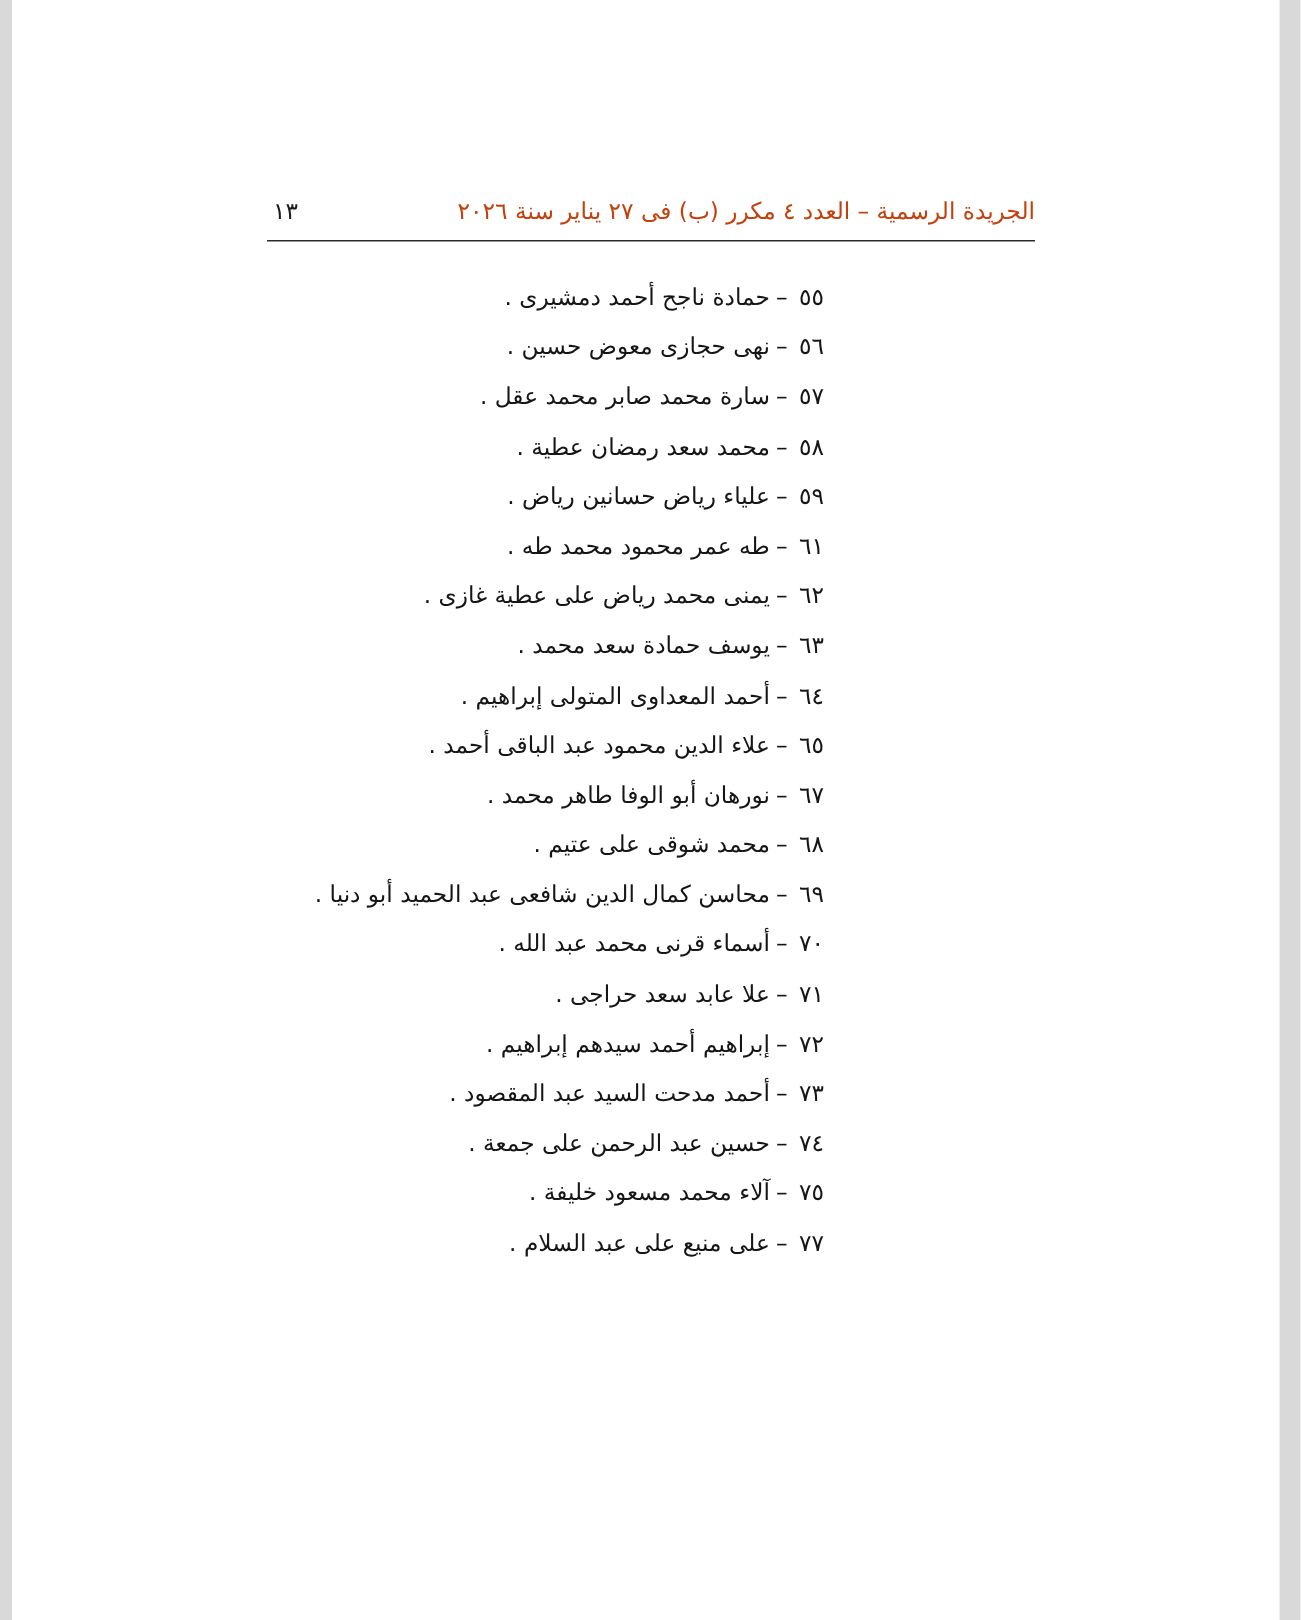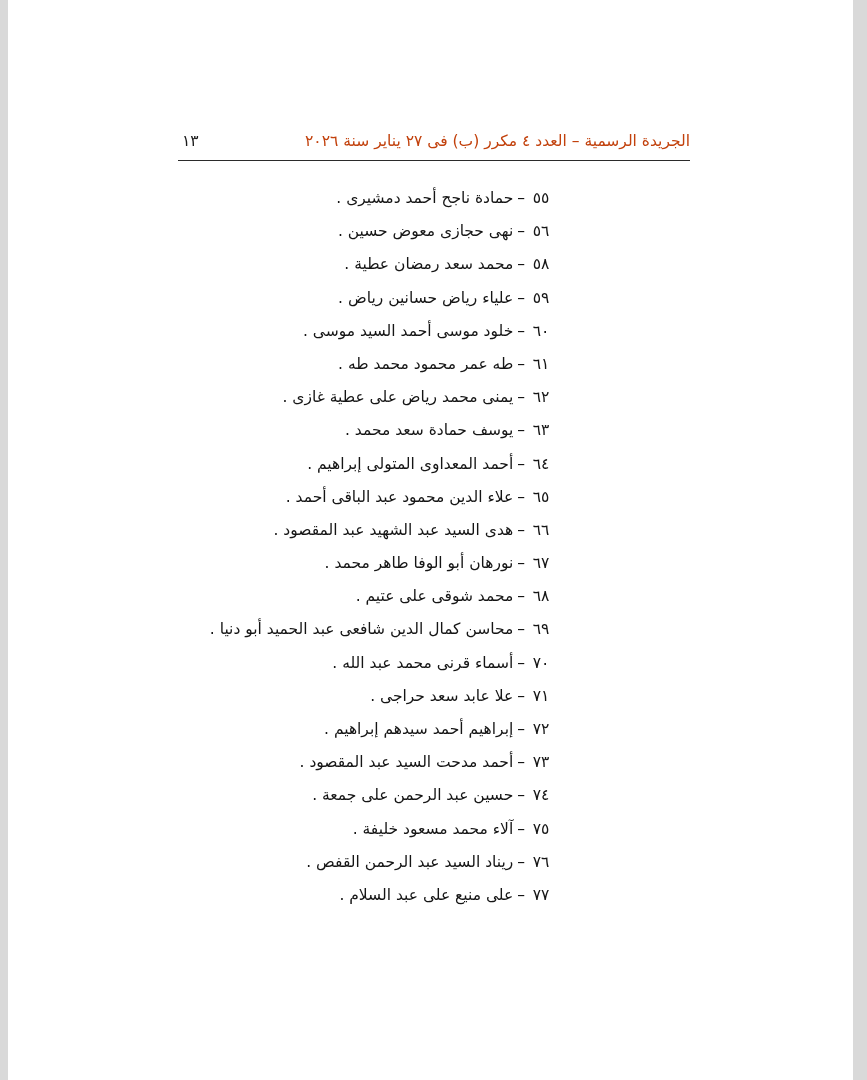--- a/index.html
+++ b/index.html
@@ -117,36 +117,34 @@
     <div id="running-head">
       <span id="head-title">الجريدة الرسمية – العدد ٤ مكرر (ب) فى ٢٧ يناير سنة ٢٠٢٦</span>
       <span id="head-folio">١٣</span>
     </div>
 
     <div id="head-rule"></div>
 
     <div id="name-list">
         <div class="entry"><span class="entry-num">٥٥</span><span class="entry-dash">–</span><span class="entry-name">حمادة ناجح أحمد دمشيرى .</span></div>
         <div class="entry"><span class="entry-num">٥٦</span><span class="entry-dash">–</span><span class="entry-name">نهى حجازى معوض حسين .</span></div>
+        <div class="entry"><span class="entry-num">٥٧</span><span class="entry-dash">–</span><span class="entry-name">سارة محمد صابر محمد عقل .</span></div>
         <div class="entry"><span class="entry-num">٥٨</span><span class="entry-dash">–</span><span class="entry-name">محمد سعد رمضان عطية .</span></div>
         <div class="entry"><span class="entry-num">٥٩</span><span class="entry-dash">–</span><span class="entry-name">علياء رياض حسانين رياض .</span></div>
-        <div class="entry"><span class="entry-num">٦٠</span><span class="entry-dash">–</span><span class="entry-name">خلود موسى أحمد السيد موسى .</span></div>
         <div class="entry"><span class="entry-num">٦١</span><span class="entry-dash">–</span><span class="entry-name">طه عمر محمود محمد طه .</span></div>
         <div class="entry"><span class="entry-num">٦٢</span><span class="entry-dash">–</span><span class="entry-name">يمنى محمد رياض على عطية غازى .</span></div>
         <div class="entry"><span class="entry-num">٦٣</span><span class="entry-dash">–</span><span class="entry-name">يوسف حمادة سعد محمد .</span></div>
         <div class="entry"><span class="entry-num">٦٤</span><span class="entry-dash">–</span><span class="entry-name">أحمد المعداوى المتولى إبراهيم .</span></div>
         <div class="entry"><span class="entry-num">٦٥</span><span class="entry-dash">–</span><span class="entry-name">علاء الدين محمود عبد الباقى أحمد .</span></div>
-        <div class="entry"><span class="entry-num">٦٦</span><span class="entry-dash">–</span><span class="entry-name">هدى السيد عبد الشهيد عبد المقصود .</span></div>
         <div class="entry"><span class="entry-num">٦٧</span><span class="entry-dash">–</span><span class="entry-name">نورهان أبو الوفا طاهر محمد .</span></div>
         <div class="entry"><span class="entry-num">٦٨</span><span class="entry-dash">–</span><span class="entry-name">محمد شوقى على عتيم .</span></div>
         <div class="entry"><span class="entry-num">٦٩</span><span class="entry-dash">–</span><span class="entry-name">محاسن كمال الدين شافعى عبد الحميد أبو دنيا .</span></div>
         <div class="entry"><span class="entry-num">٧٠</span><span class="entry-dash">–</span><span class="entry-name">أسماء قرنى محمد عبد الله .</span></div>
         <div class="entry"><span class="entry-num">٧١</span><span class="entry-dash">–</span><span class="entry-name">علا عابد سعد حراجى .</span></div>
         <div class="entry"><span class="entry-num">٧٢</span><span class="entry-dash">–</span><span class="entry-name">إبراهيم أحمد سيدهم إبراهيم .</span></div>
         <div class="entry"><span class="entry-num">٧٣</span><span class="entry-dash">–</span><span class="entry-name">أحمد مدحت السيد عبد المقصود .</span></div>
         <div class="entry"><span class="entry-num">٧٤</span><span class="entry-dash">–</span><span class="entry-name">حسين عبد الرحمن على جمعة .</span></div>
         <div class="entry"><span class="entry-num">٧٥</span><span class="entry-dash">–</span><span class="entry-name">آلاء محمد مسعود خليفة .</span></div>
-        <div class="entry"><span class="entry-num">٧٦</span><span class="entry-dash">–</span><span class="entry-name">ريناد السيد عبد الرحمن القفص .</span></div>
         <div class="entry"><span class="entry-num">٧٧</span><span class="entry-dash">–</span><span class="entry-name">على منيع على عبد السلام .</span></div>
       </div>
 
   </div>
 </div>
 
 </body></html>

